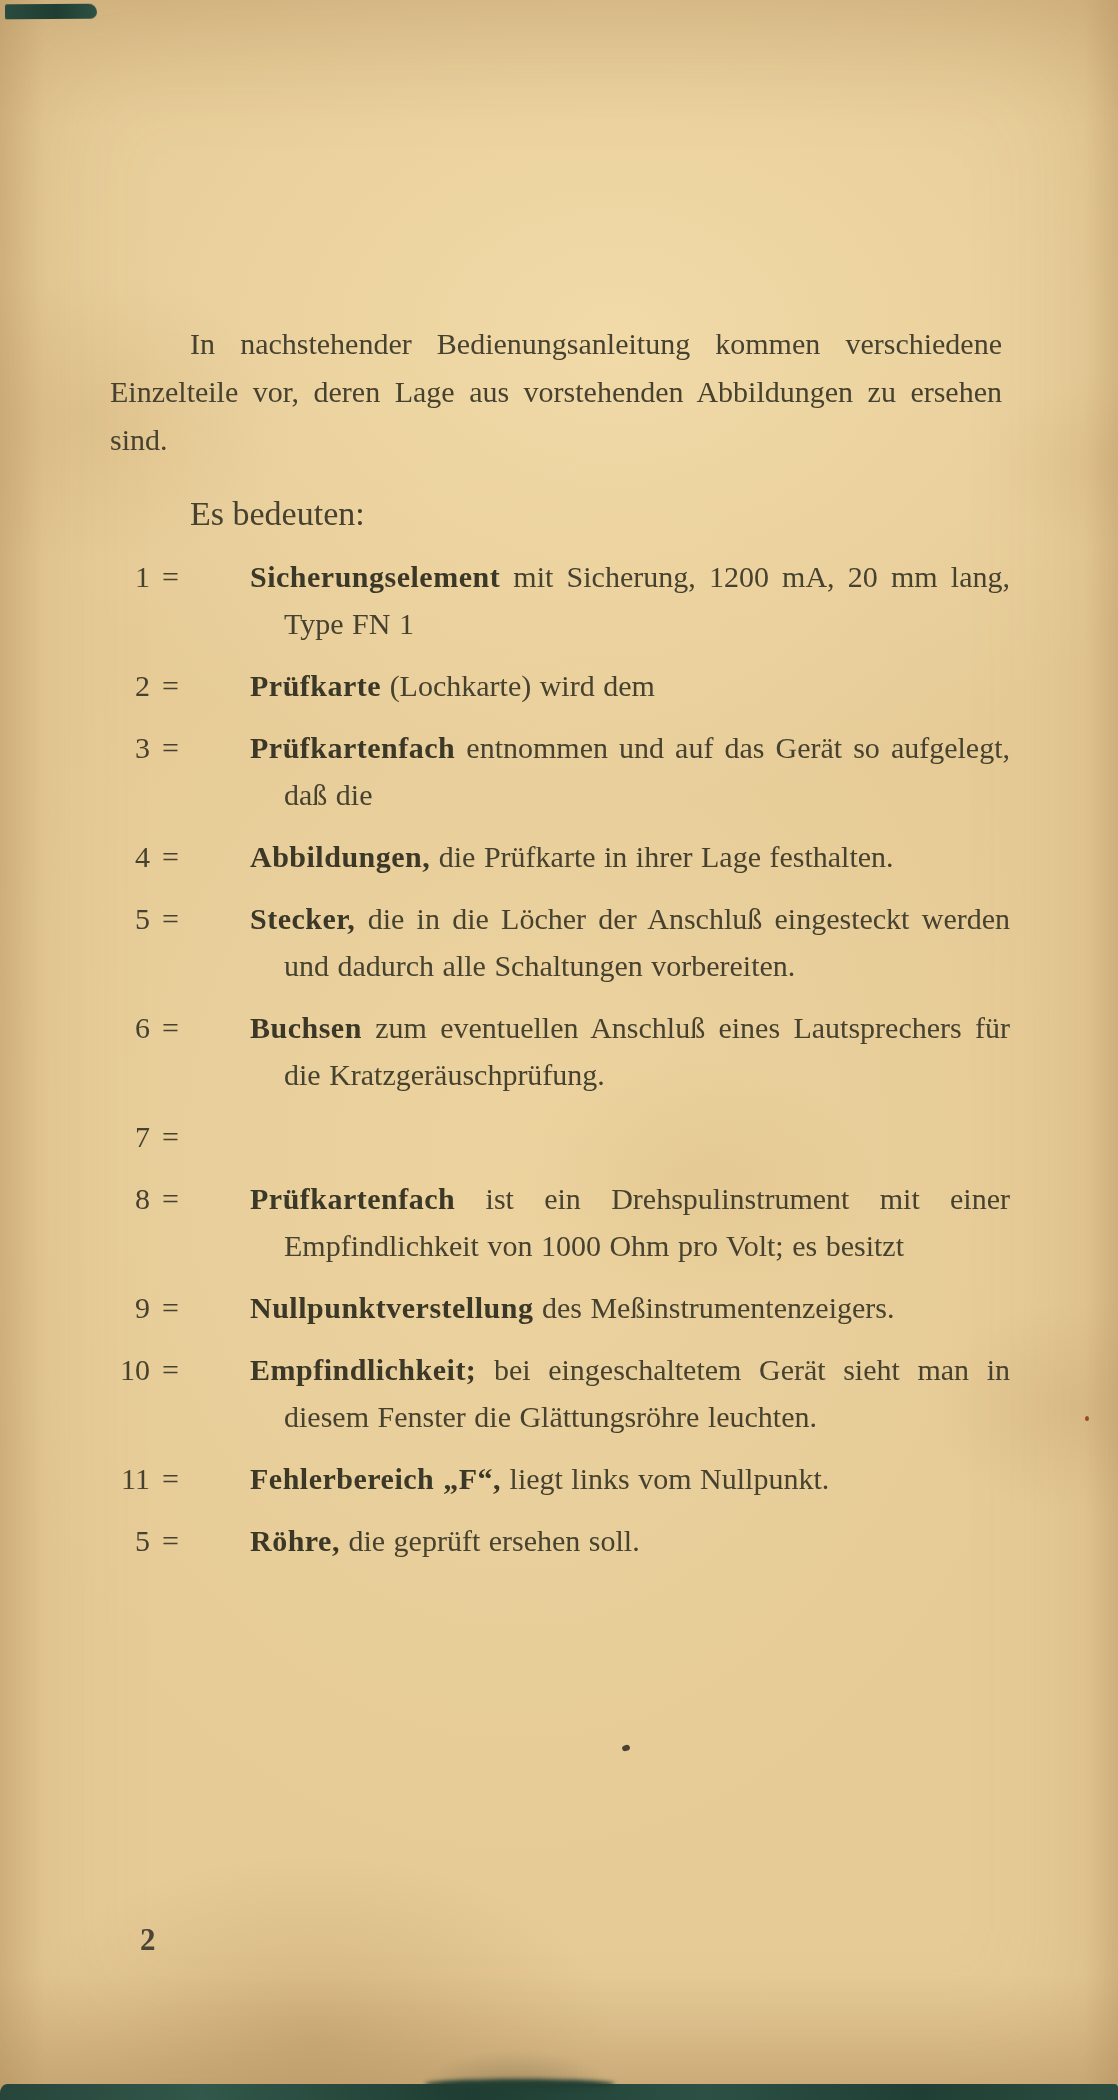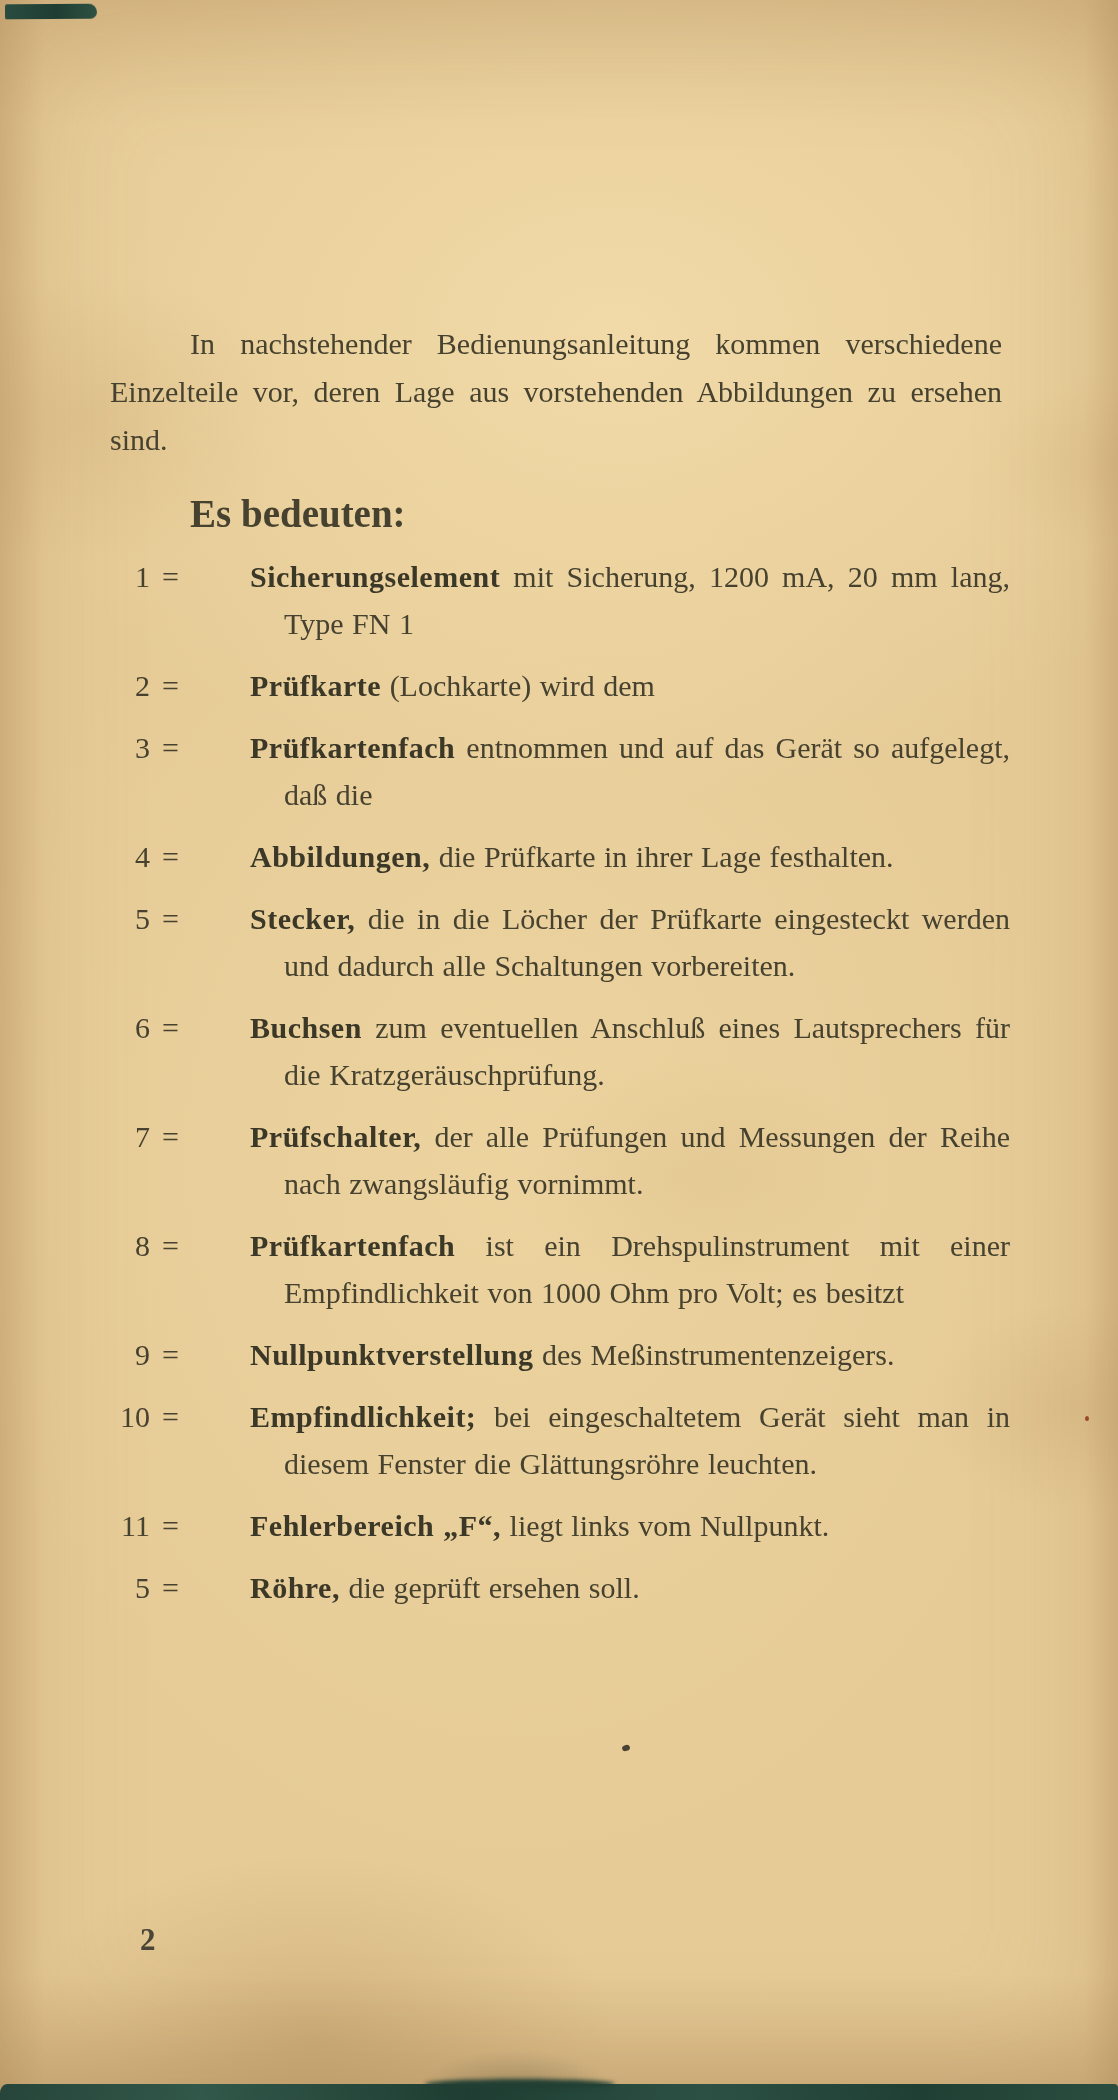--- a/index.html
+++ b/index.html
@@ -33,23 +33,22 @@
     text-indent: 80px;
     text-align: justify;
     font-size: 30px;
     line-height: 48px;
     word-spacing: 2px;
   }
 
   .leadin {
     margin: 26px 0 0 0;
     text-indent: 80px;
-    font-size: 39px;
+    font-size: 34px;
     line-height: 48px;
-    font-weight: bold;
   }
 
   .items { margin-top: 10px; }
 
   .item {
     display: grid;
     grid-template-columns: 40px 64px 1fr;
     margin-top: 15px;
     font-size: 30px;
     line-height: 47px;
@@ -164,33 +163,32 @@
 
   <div class="item">
     <span class="num">4</span>
     <span class="eq">=</span>
     <span class="text"><b class="term">Abbildungen,</b><span> die Prüfkarte in ihrer Lage festhalten.</span></span>
   </div>
 
   <div class="item">
     <span class="num">5</span>
     <span class="eq">=</span>
-    <span class="text"><b class="term">Stecker,</b><span> die in die Löcher der Prüfkarte eingesteckt werden und dadurch alle Schaltungen vorbereiten.</span></span>
+    <span class="text"><b class="term">Stecker,</b><span> die in die Löcher der Anschluß eingesteckt werden und dadurch alle Schaltungen vorbereiten.</span></span>
   </div>
 
   <div class="item">
     <span class="num">6</span>
     <span class="eq">=</span>
     <span class="text"><b class="term">Buchsen</b><span> zum eventuellen Anschluß eines Lautsprechers für die Kratzgeräuschprüfung.</span></span>
   </div>
 
   <div class="item">
     <span class="num">7</span>
     <span class="eq">=</span>
-    <span class="text"><b class="term">Prüfschalter,</b><span> der alle Prüfungen und Messungen der Reihe nach zwangsläufig vornimmt.</span></span>
   </div>
 
   <div class="item">
     <span class="num">8</span>
     <span class="eq">=</span>
     <span class="text"><b class="term">Prüfkartenfach</b><span> ist ein Drehspulinstrument mit einer Empfindlichkeit von 1000 Ohm pro Volt; es besitzt</span></span>
   </div>
 
   <div class="item">
     <span class="num">9</span>

